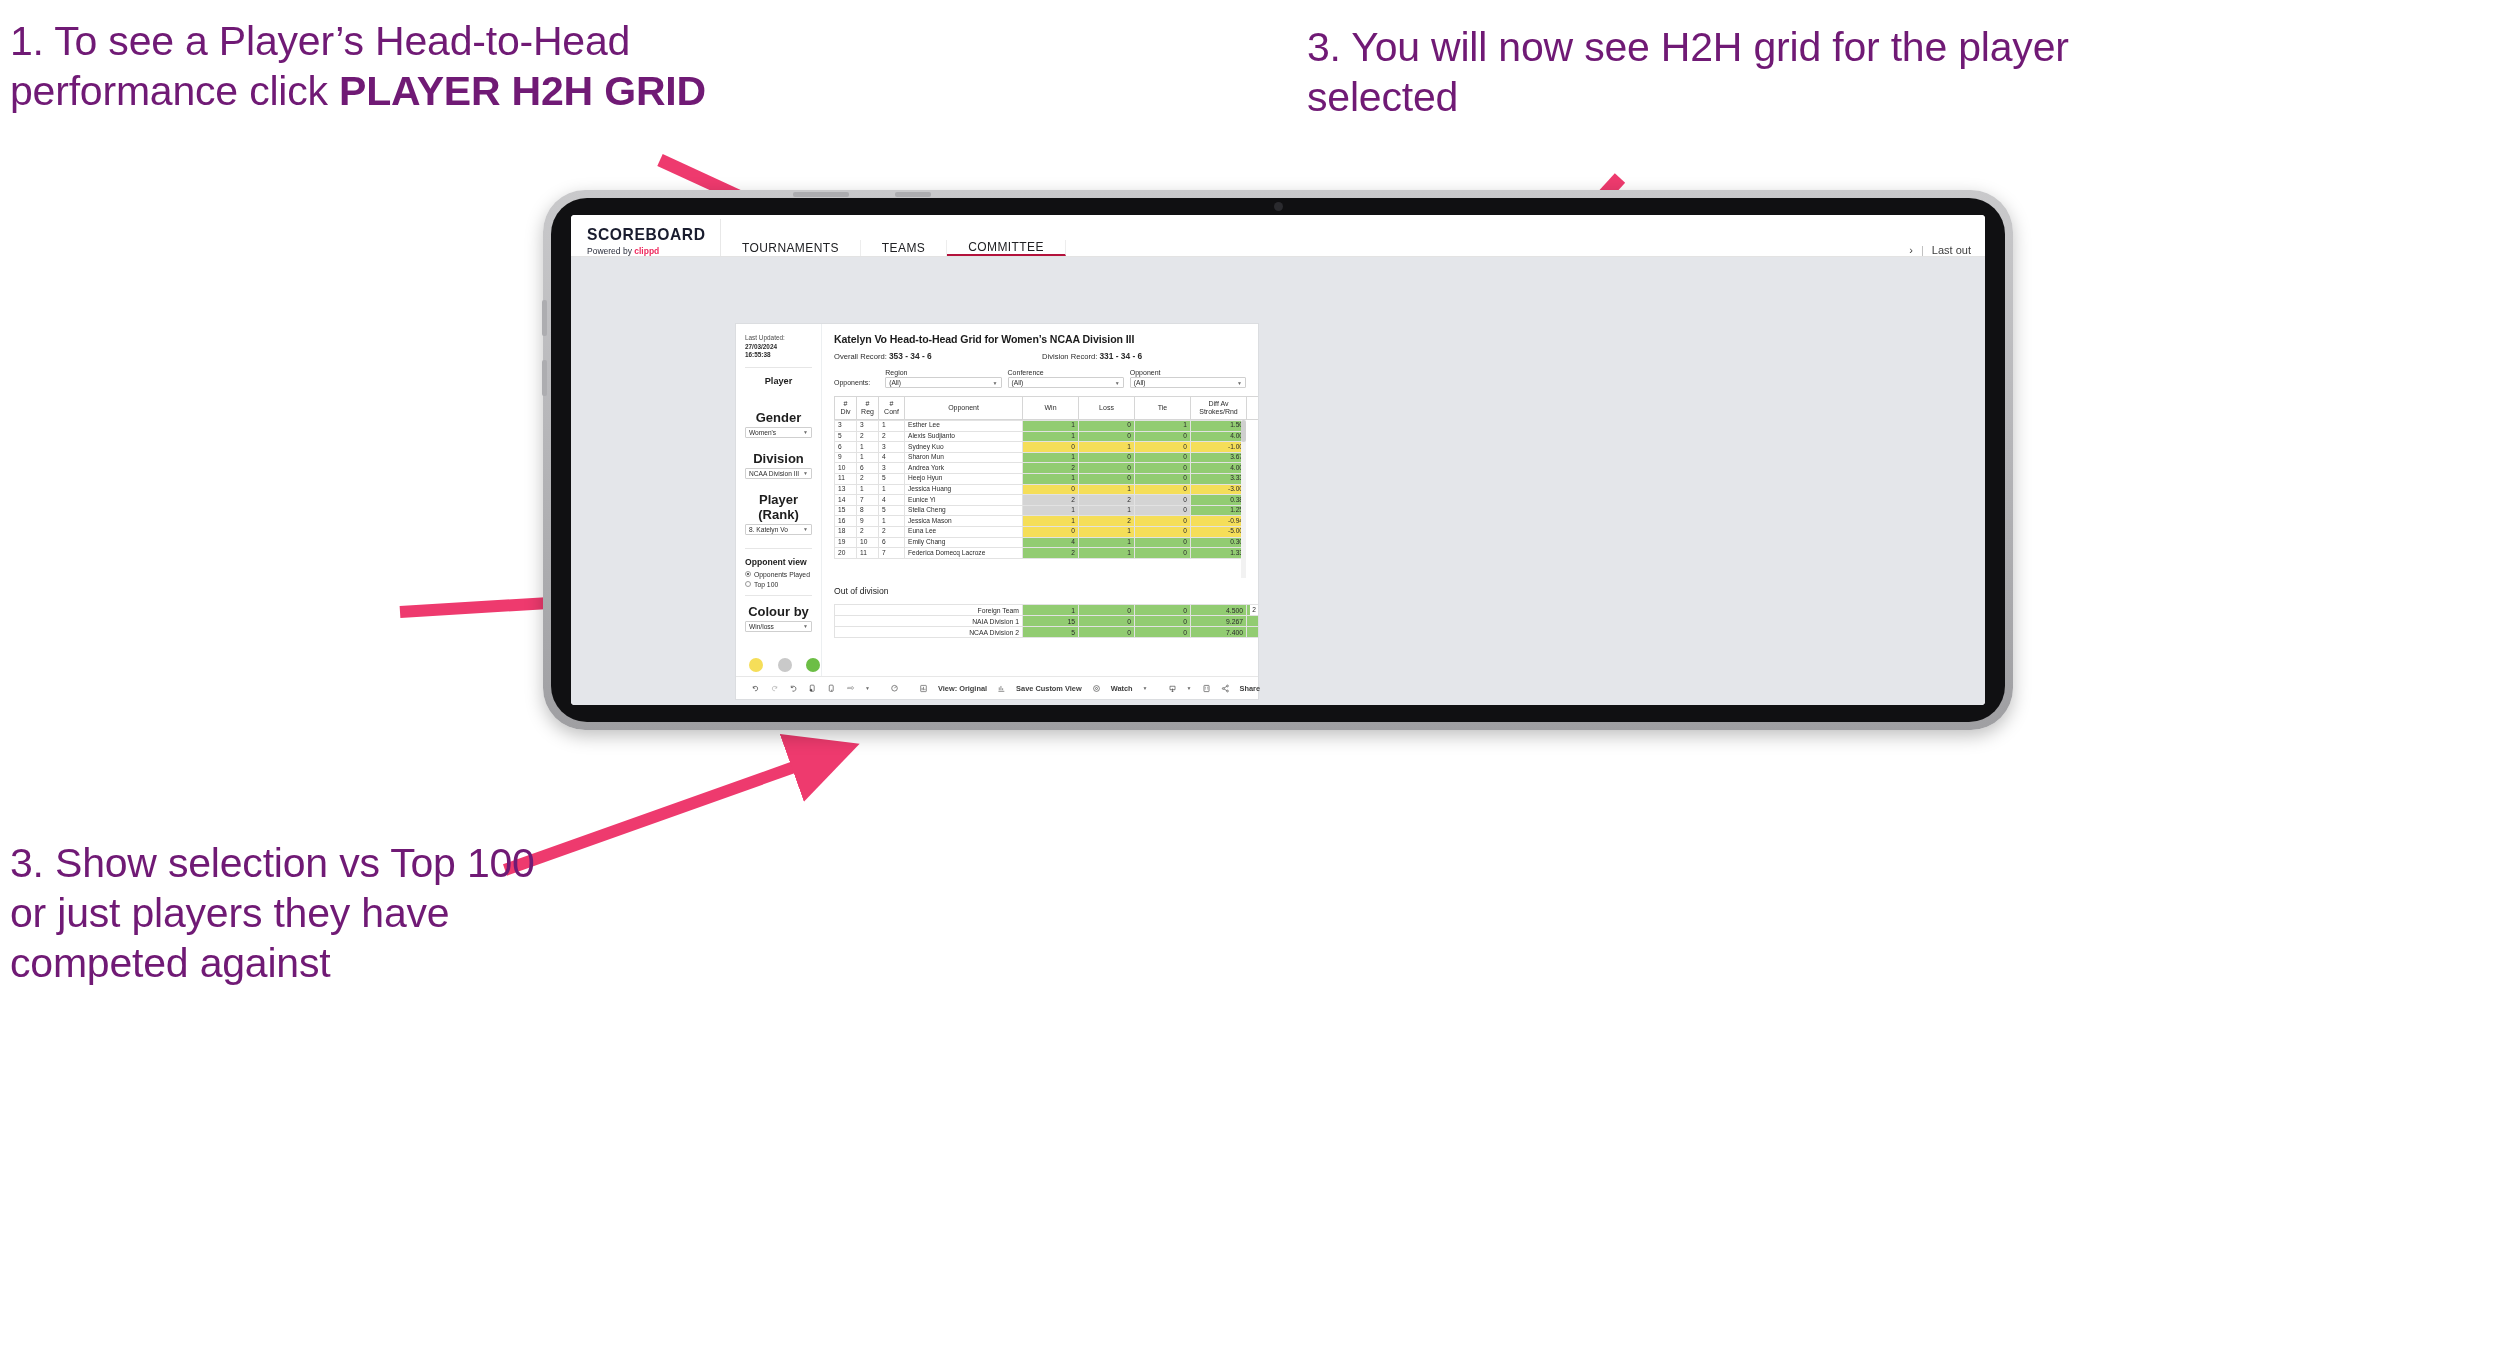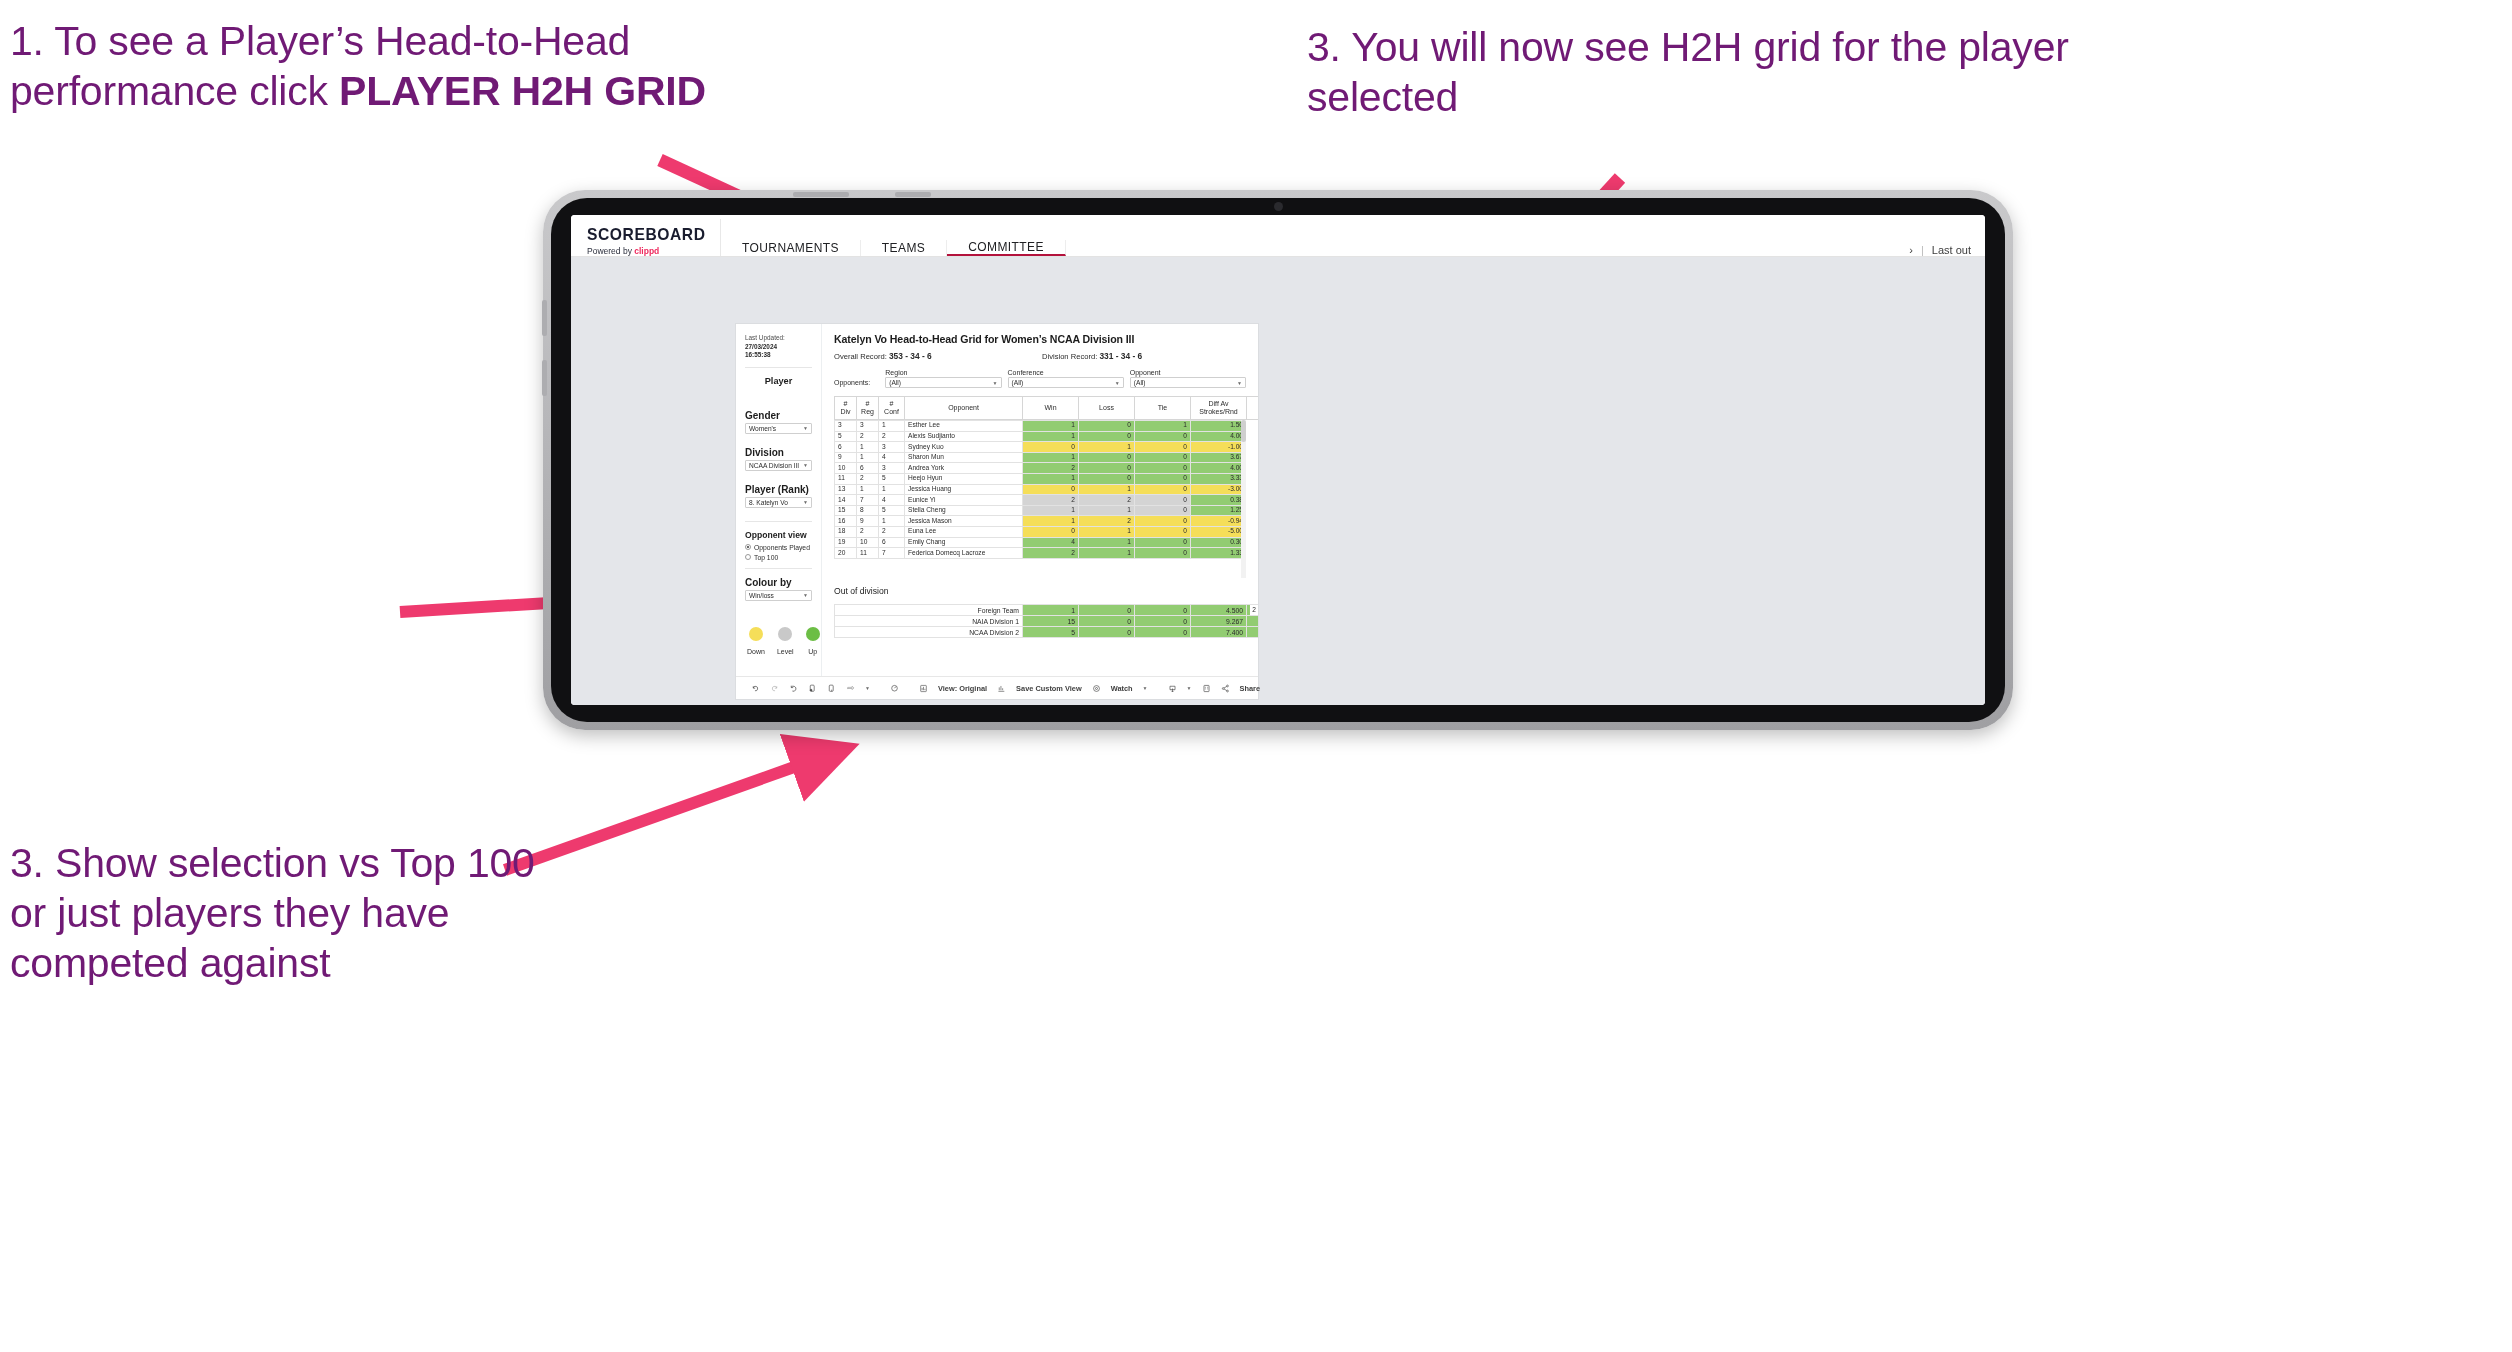--- a/index.html
+++ b/index.html
@@ -105,21 +105,21 @@
 
   
   .side {
     width: 86px; padding: 10px 9px 0 9px; background: #fff;
     border-right: 1px solid #eceff1; font-size: 7px; color: #2b2b2b;
   }
   .lastupd { font-size: 6.4px; color: #4b4b4b; line-height: 1.35; }
   .lastupd b { font-weight: 700; color: #2b2b2b; }
   .hr { height: 1px; background: #e6e6e6; margin: 7px 0 8px; }
   .side-h { font-size: 9.2px; font-weight: 600; color: #1d1d1d; margin-bottom: 24px; text-align: center; }
-  .fl { font-size: 10px; font-weight: 700; color: #1d1d1d; margin-bottom: 2px; }
+  .fl { font-size: 13px; font-weight: 700; color: #1d1d1d; margin-bottom: 2px; text-align: center; }
   .sel {
     height: 11px; border: 1px solid #cfcfcf; background: #fff; border-radius: 1px;
     display: flex; align-items: center; padding: 0 3px;
     font-size: 6.6px; color: #2b2b2b; position: relative; margin-bottom: 13px;
   }
   .sel .cv { position: absolute; right: 3px; font-size: 5px; color: #6b6b6b; }
   .side-h2 { font-size: 8.6px; font-weight: 600; color: #1d1d1d; margin: 4px 0 4px; }
   .radio-row { display: flex; align-items: center; gap: 3px; margin-bottom: 3px; font-size: 6.8px; color: #2d2d2d; }
   .radio {
     width: 6px; height: 6px; border-radius: 50%; border: 1px solid #9a9a9a;

